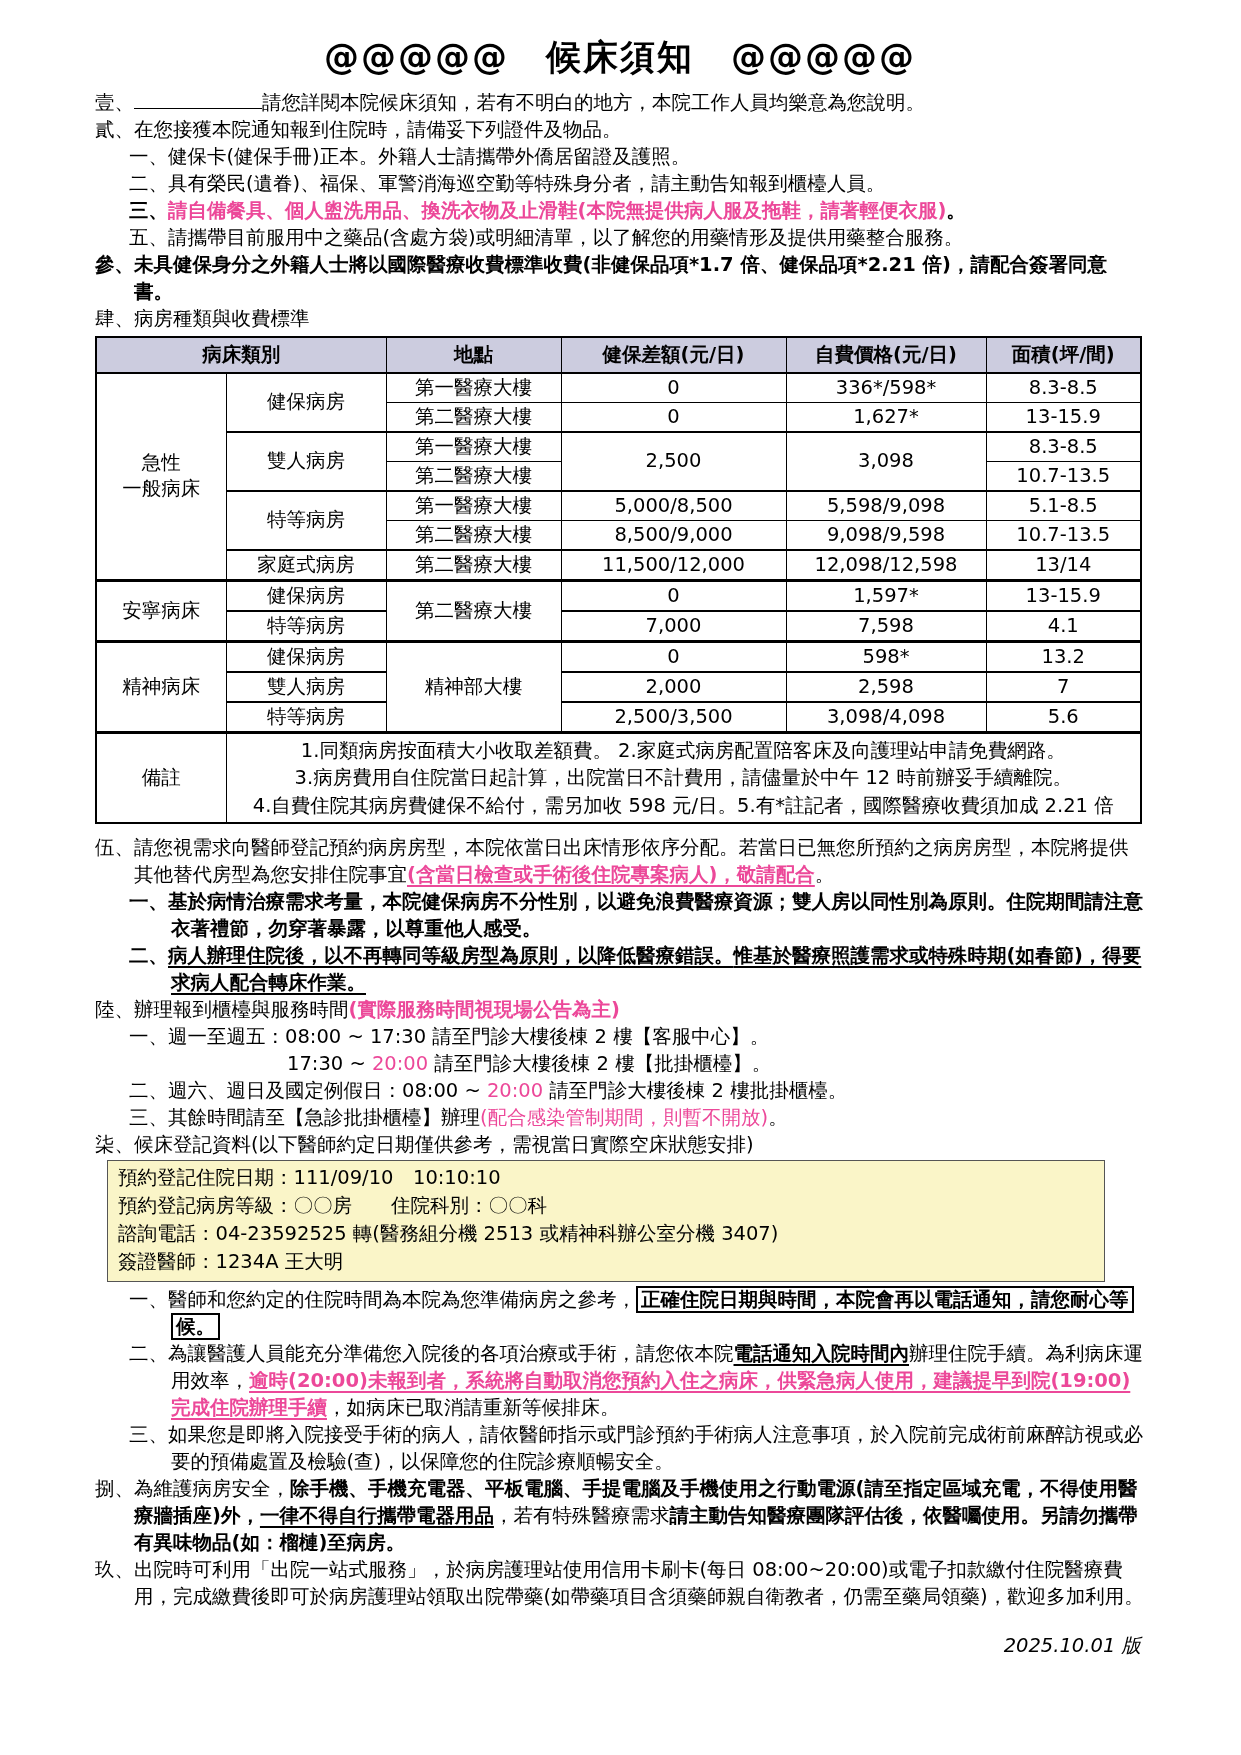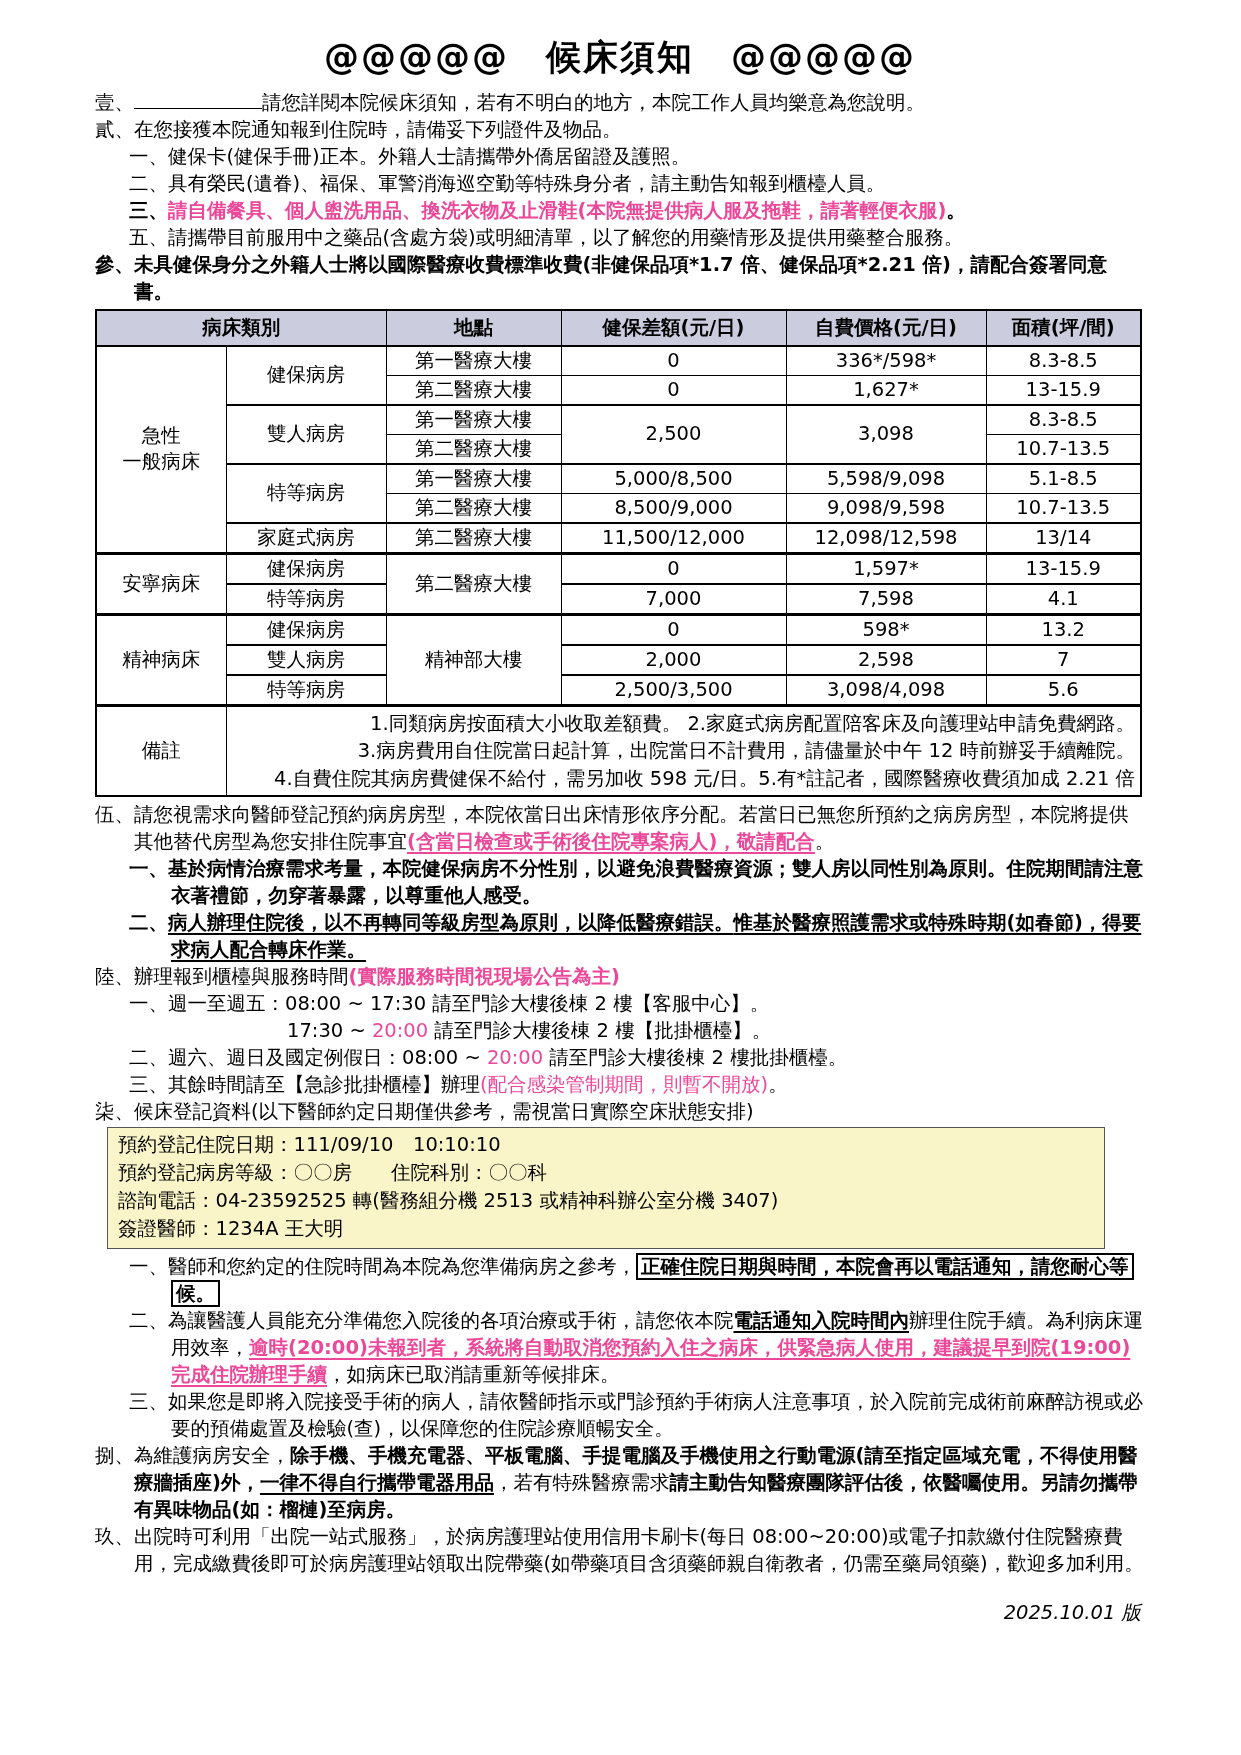--- a/index.html
+++ b/index.html
@@ -18,27 +18,27 @@
   .lvl1{margin-left:34px;padding-left:42px;text-indent:-42px;}
   .cont-time{margin-left:34px;padding-left:158px;}
   .lbl{display:inline;}
   .s-b{font-weight:bold;}
   .s-r{color:#ec4899;text-align:center;}
   .s-u{text-decoration:underline;text-underline-offset:4px;text-decoration-thickness:1.5px;}
   .s-bx{font-weight:bold;border:2px solid #000;padding:0 3px;
         -webkit-box-decoration-break:clone;box-decoration-break:clone;}
   .s-blank{display:inline-block;width:128px;height:1em;border-bottom:1.5px solid #000;vertical-align:baseline;}
   
-  table.fee{border-collapse:collapse;border:2.5px solid #000;margin:4px 0 4px 0;table-layout:fixed;}
+  table.fee{border-collapse:collapse;border:2.5px solid #000;margin:4px 0 10px 0;table-layout:fixed;}
   table.fee td{border:1px solid #000;text-align:center;height:28px;padding:0 2px;line-height:26px;overflow:hidden;}
   table.fee thead td{background:#ccccdf;font-weight:bold;height:34px;border-bottom:2px solid #000;}
   table.fee tr.g>td{border-top-width:2px;}
   table.fee tr.gg>td{border-top-width:3px;}
   table.fee td.multiline{white-space:pre-line;}
-  table.fee td.note{white-space:pre-line;text-align:right;padding:3px 5px;line-height:27.5px;height:auto;}
+  table.fee td.note{white-space:pre-line;text-align:center;padding:3px 5px;line-height:27.5px;height:auto;}
   
   .info-box{
     background:#faf5c8;border:1.5px solid #555;margin:2px 0 4px 12px;
     width:976px;padding:3px 10px 5px 10px;
   }
   .info-box .line{line-height:28px;}
   .footer{ text-align:right;padding-right:4px;margin-top:22px;font-style:italic;}
 </style>
 </head>
 <body>
@@ -47,20 +47,21 @@
   <div class="doc-title">@@@@@　候床須知　@@@@@</div>
 
   <div id="paras-top">
       <div class="para lvl0"><span class="lbl">壹、</span><span class="s-blank"></span><span>請您詳閱本院候床須知，若有不明白的地方，本院工作人員均樂意為您說明。</span></div>
       <div class="para lvl0"><span class="lbl">貳、</span><span>在您接獲本院通知報到住院時，請備妥下列證件及物品。</span></div>
       <div class="para lvl1"><span class="lbl">一、</span><span>健保卡(健保手冊)正本。外籍人士請攜帶外僑居留證及護照。</span></div>
       <div class="para lvl1"><span class="lbl">二、</span><span>具有榮民(遺眷)、福保、軍警消海巡空勤等特殊身分者，請主動告知報到櫃檯人員。</span></div>
       <div class="para lvl1"><span class="lbl s-b">三、</span><span class="s-b s-r">請自備餐具、個人盥洗用品、換洗衣物及止滑鞋(本院無提供病人服及拖鞋，請著輕便衣服)</span><span class="s-b">。</span></div>
       <div class="para lvl1"><span class="lbl">五、</span><span>請攜帶目前服用中之藥品(含處方袋)或明細清單，以了解您的用藥情形及提供用藥整合服務。</span></div>
       <div class="para lvl0"><span class="lbl s-b">參、</span><span class="s-b">未具健保身分之外籍人士將以國際醫療收費標準收費(非健保品項*1.7 倍、健保品項*2.21 倍)，請配合簽署同意書。</span></div>
+      <div class="para lvl0"><span class="lbl">肆、</span><span>病房種類與收費標準</span></div>
     </div>
 
   <table class="fee">
     <colgroup>
       <col style="width:130px">
         <col style="width:160px">
         <col style="width:175px">
       <col style="width:225px">
         <col style="width:200px">
         <col style="width:155px">

